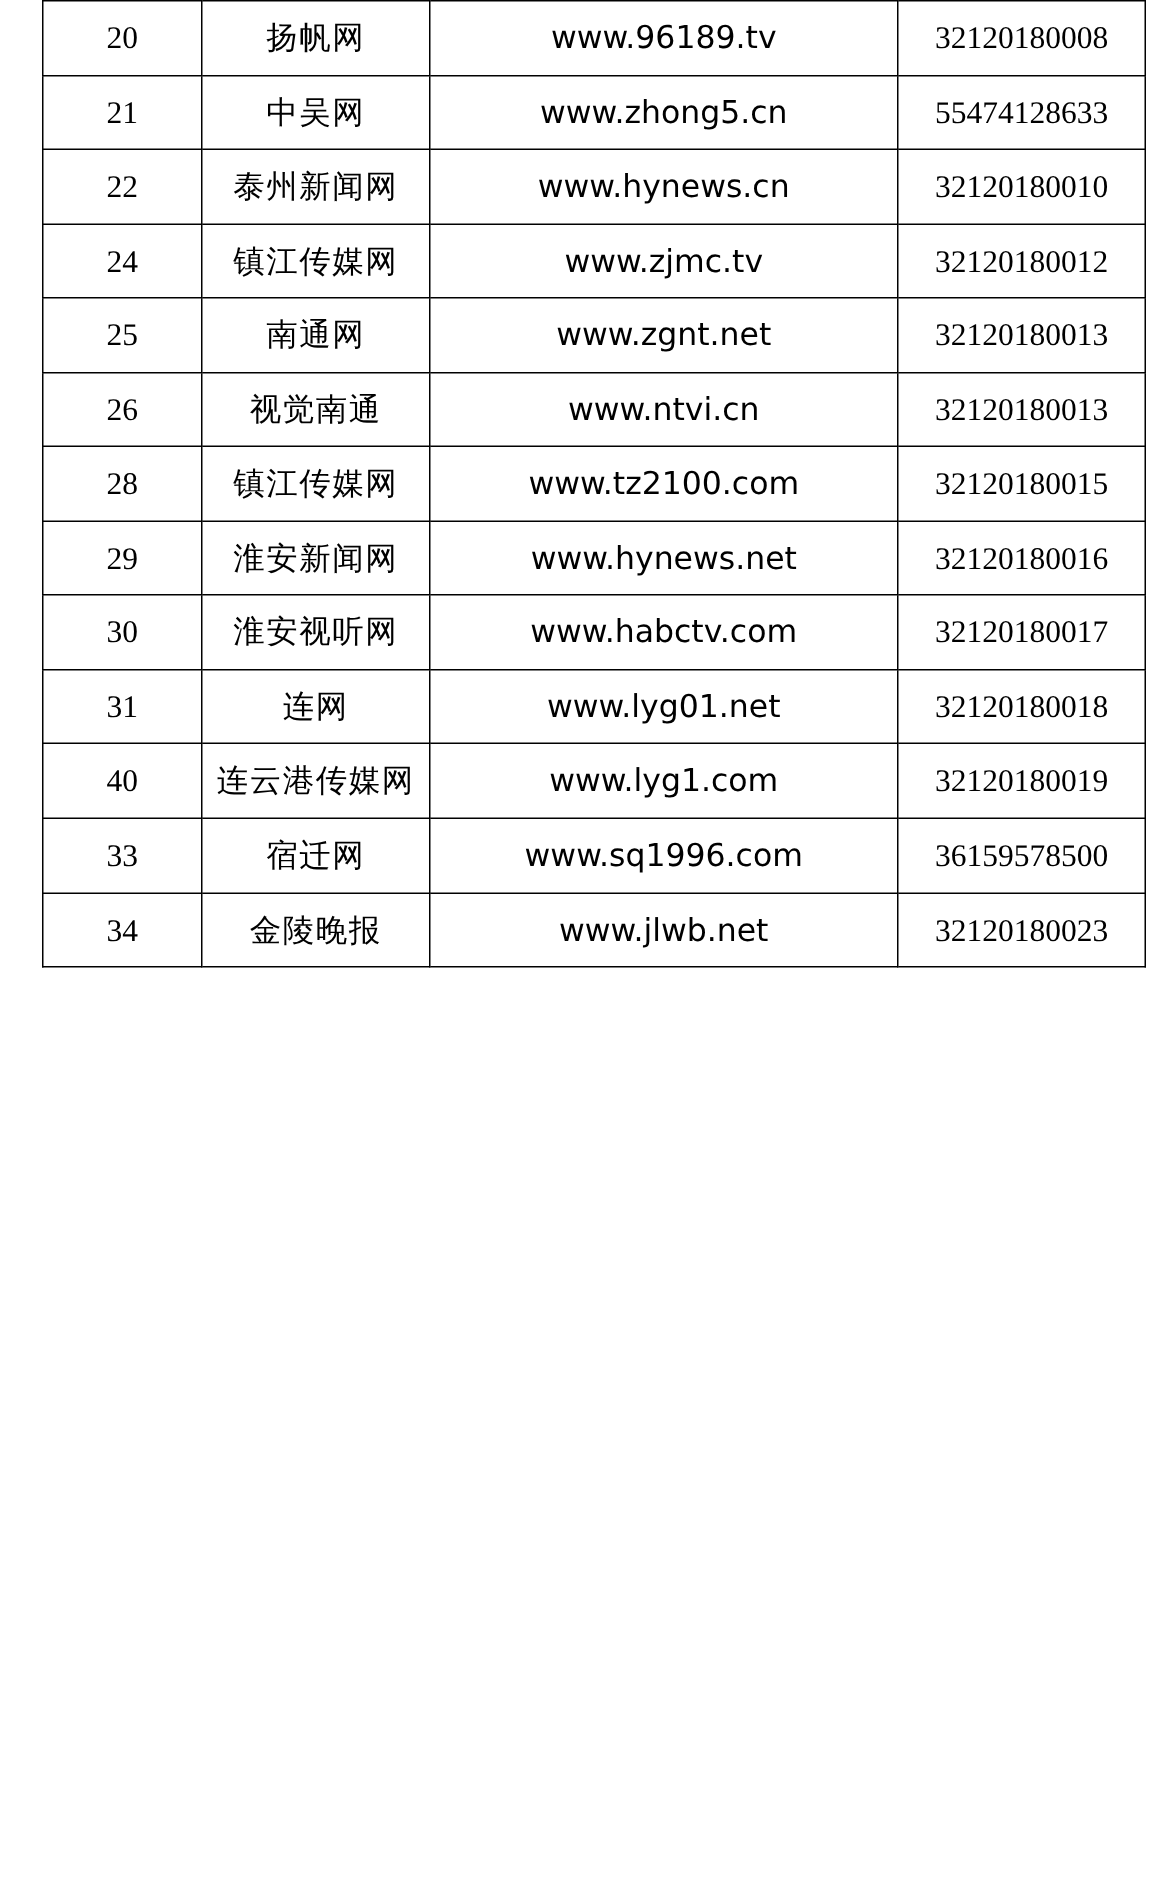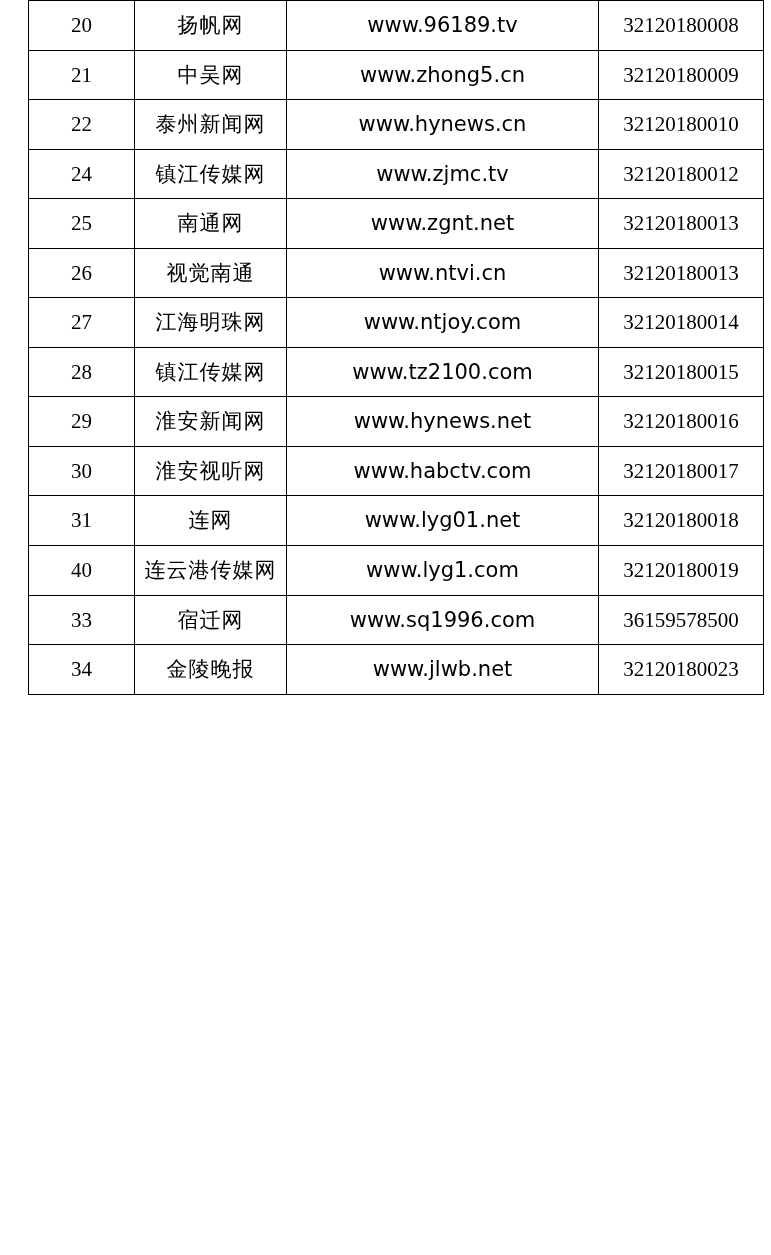--- a/index.html
+++ b/index.html
@@ -74,21 +74,21 @@
         <tr>
           <td class="cell-index">20</td>
           <td class="cell-name">扬帆网</td>
           <td class="cell-url">www.96189.tv</td>
           <td class="cell-code">32120180008</td>
         </tr>
         <tr>
           <td class="cell-index">21</td>
           <td class="cell-name">中吴网</td>
           <td class="cell-url">www.zhong5.cn</td>
-          <td class="cell-code">32120180009</td>
+          <td class="cell-code">55474128633</td>
         </tr>
         <tr>
           <td class="cell-index">22</td>
           <td class="cell-name">泰州新闻网</td>
           <td class="cell-url">www.hynews.cn</td>
           <td class="cell-code">32120180010</td>
         </tr>
         <tr>
           <td class="cell-index">24</td>
           <td class="cell-name">镇江传媒网</td>
@@ -99,26 +99,20 @@
           <td class="cell-index">25</td>
           <td class="cell-name">南通网</td>
           <td class="cell-url">www.zgnt.net</td>
           <td class="cell-code">32120180013</td>
         </tr>
         <tr>
           <td class="cell-index">26</td>
           <td class="cell-name">视觉南通</td>
           <td class="cell-url">www.ntvi.cn</td>
           <td class="cell-code">32120180013</td>
-        </tr>
-        <tr>
-          <td class="cell-index">27</td>
-          <td class="cell-name">江海明珠网</td>
-          <td class="cell-url">www.ntjoy.com</td>
-          <td class="cell-code">32120180014</td>
         </tr>
         <tr>
           <td class="cell-index">28</td>
           <td class="cell-name">镇江传媒网</td>
           <td class="cell-url">www.tz2100.com</td>
           <td class="cell-code">32120180015</td>
         </tr>
         <tr>
           <td class="cell-index">29</td>
           <td class="cell-name">淮安新闻网</td>

